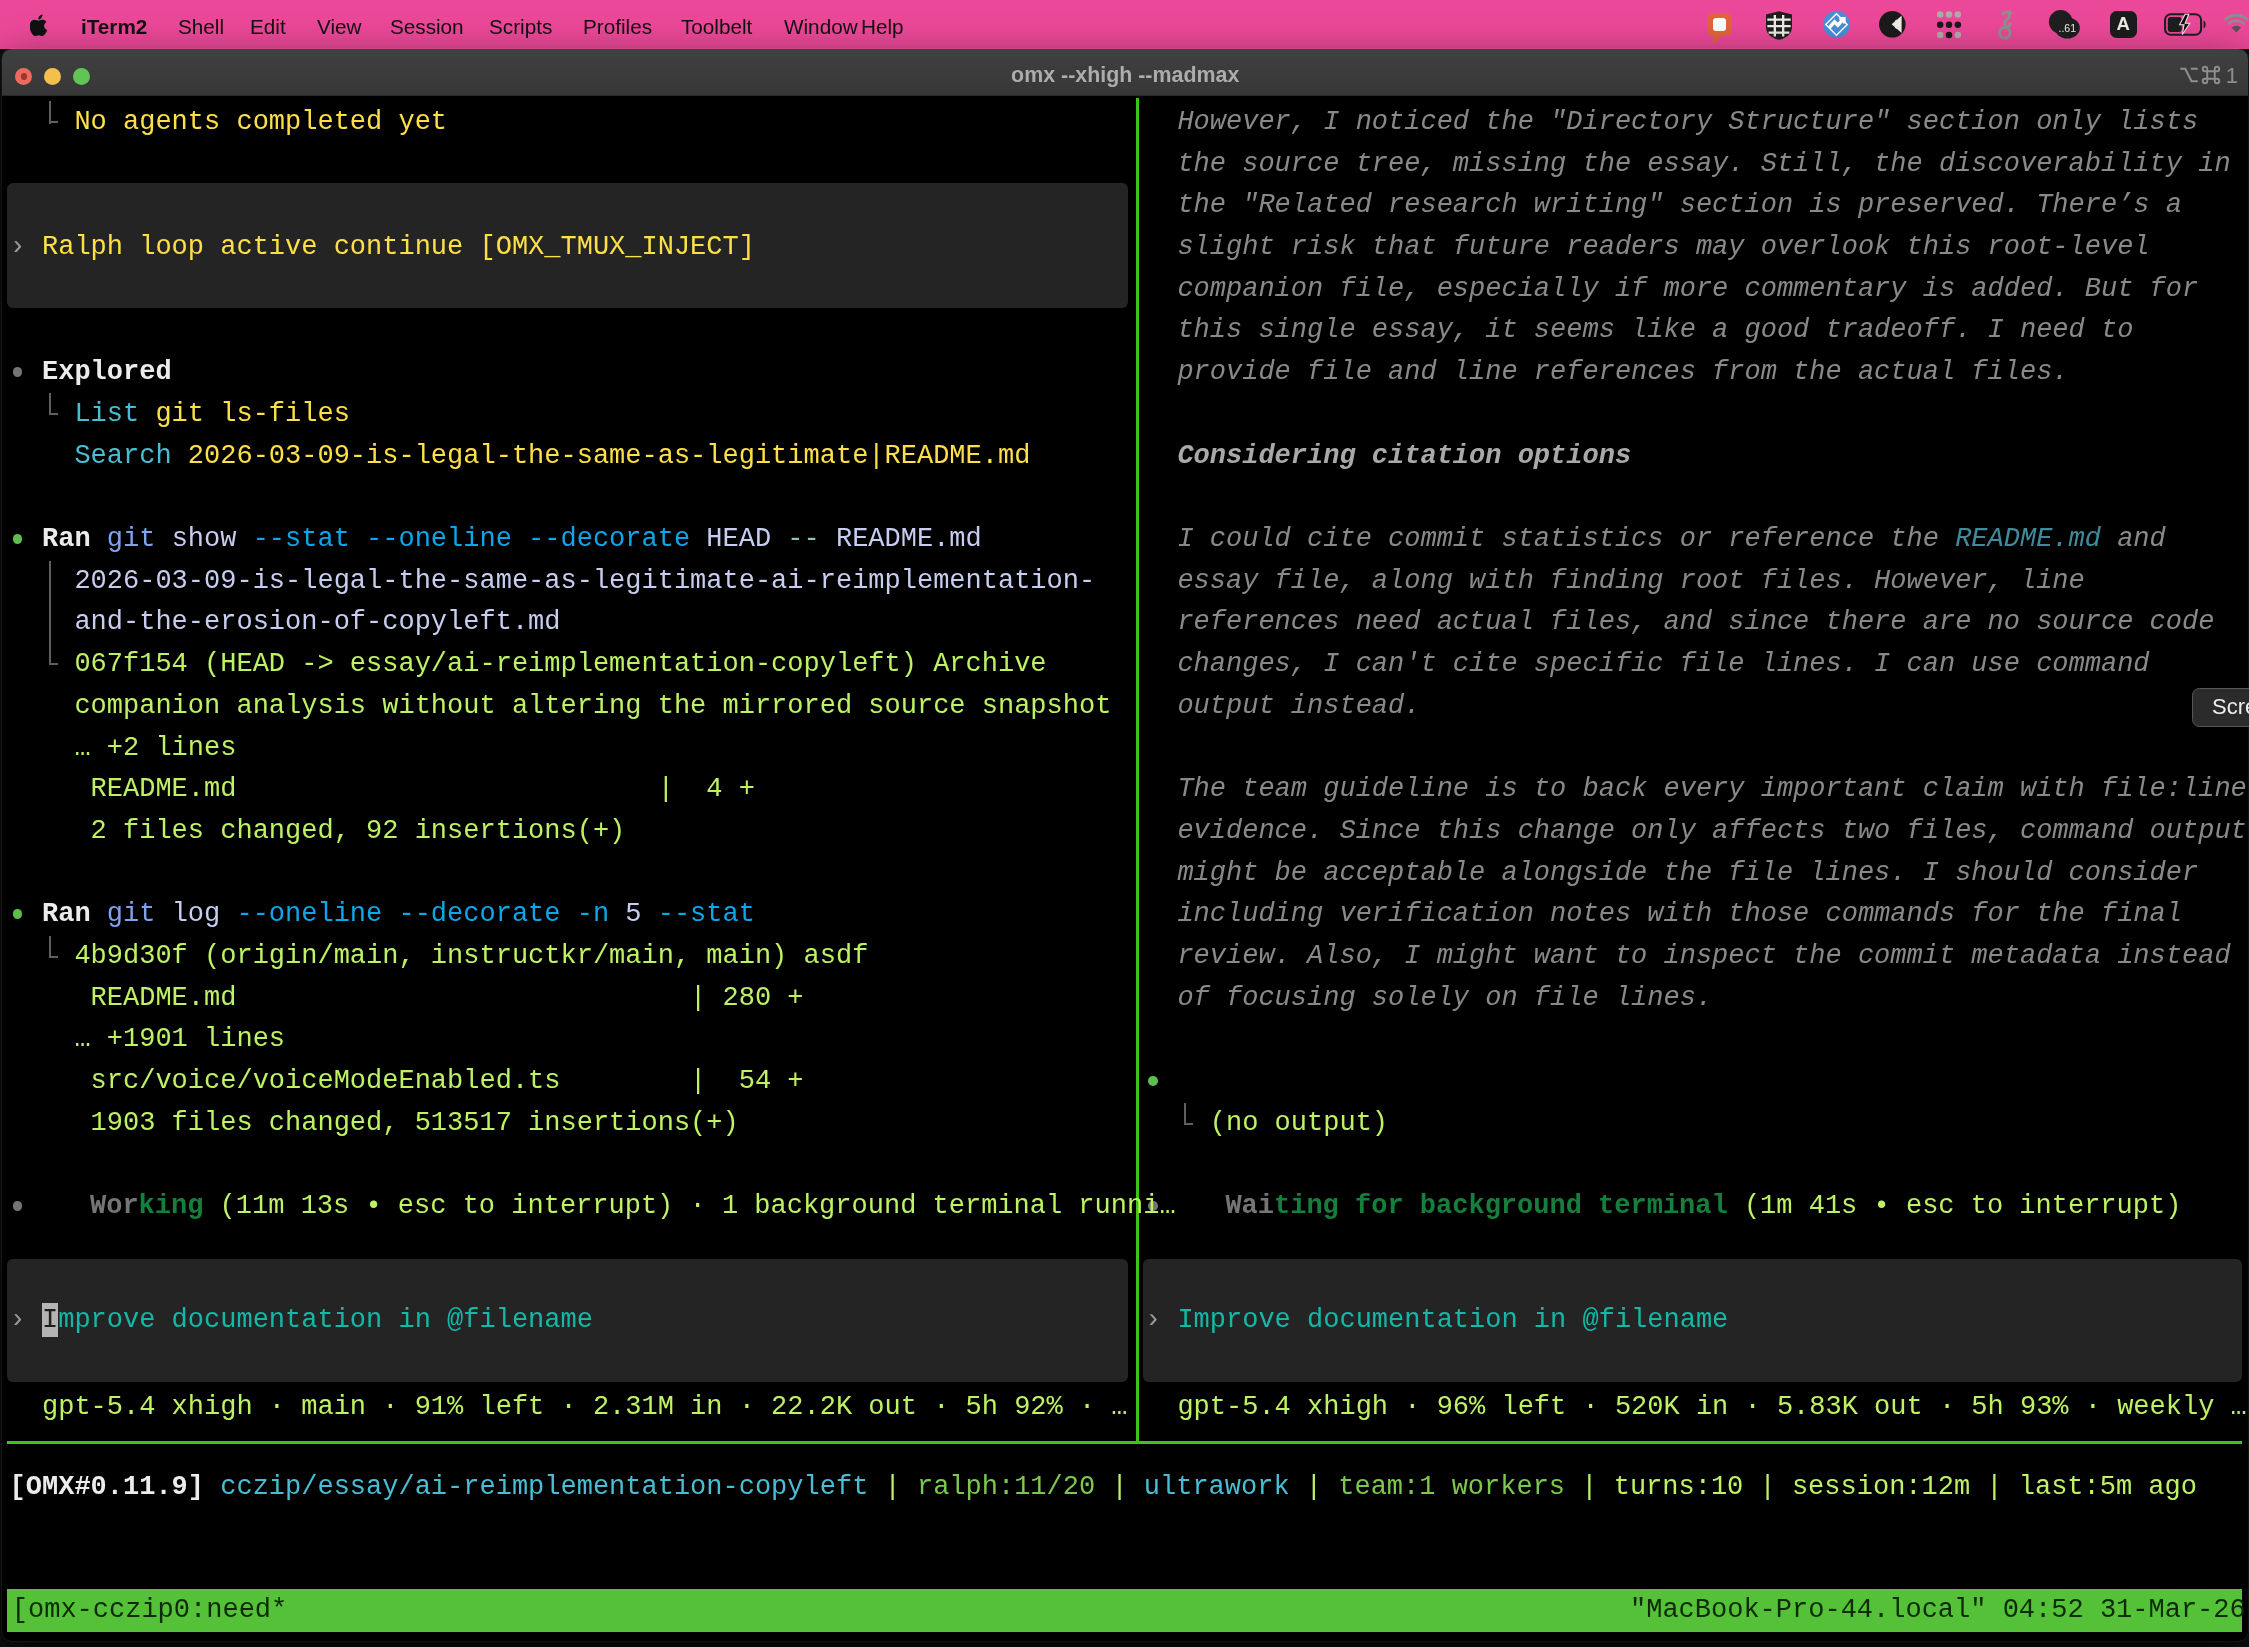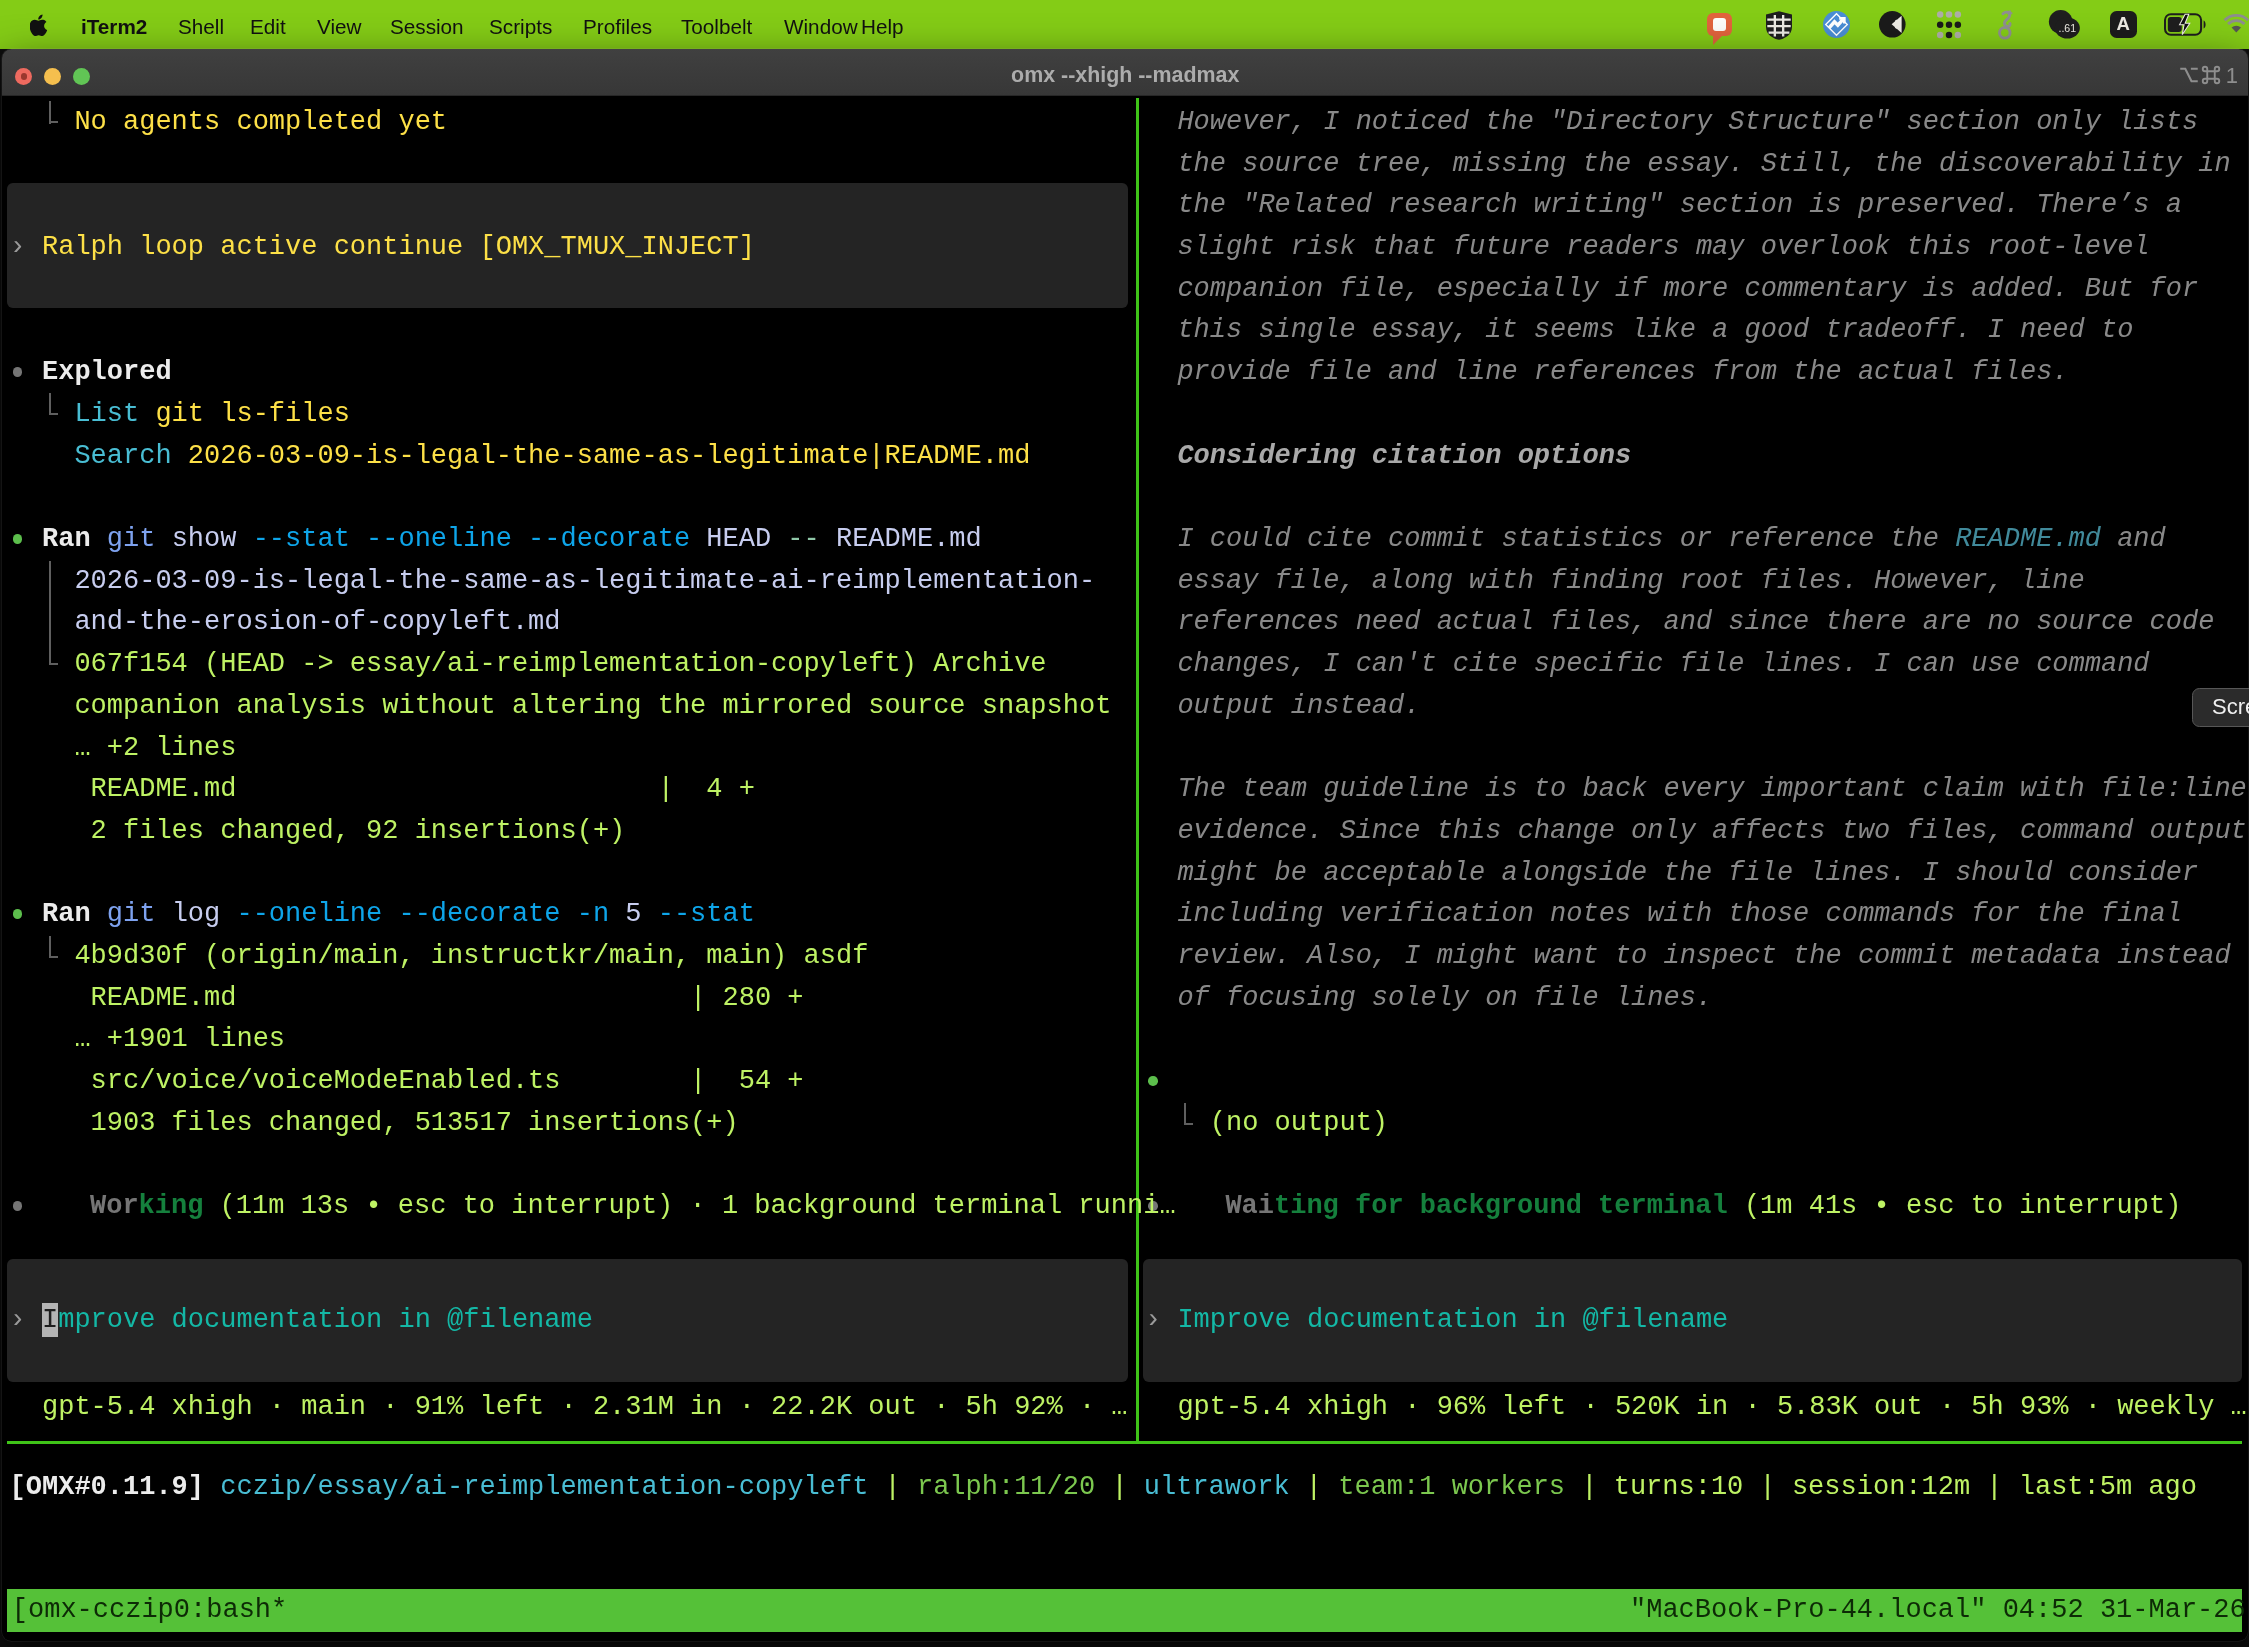--- a/index.html
+++ b/index.html
@@ -1,18 +1,18 @@
 <!DOCTYPE html>
 <html style="font-size:11.8px"><head><meta charset="utf-8"><style>
 * { margin:0; padding:0; box-sizing:border-box; }
 html,body { width:2250px; height:1648px; background:#0e0e0e; overflow:hidden; }
 #page { position:absolute; inset:0; width:2250px; height:1648px; }
 .abs { position:absolute; }
 
-#menubar { position:absolute; left:0; top:0; width:2250px; height:49px; background:#84cc16; }
+#menubar { position:absolute; left:0; top:0; width:2250px; height:49px; background:#ec4899; }
 .mi { position:absolute; top:0; height:49px;
   font:400 20.7px/49px "Liberation Sans", sans-serif; color:#111; padding-top:2.2px; }
 
 #win { position:absolute; left:2.2px; top:49px; width:2246px; height:1592px;
   background:#000; border-radius:9.6px; box-shadow:0 0 0 0.7px rgba(255,255,255,0.07), 0 16px 44px rgba(0,0,0,0.7); }
 #titlebar { position:absolute; left:0; top:0; width:100%; height:47px;
   background:linear-gradient(#404040,#373737); border-radius:9.6px 9.6px 0 0;
   border-bottom:0.7px solid #272727; }
 .tlight { position:absolute; top:19px; width:17px; height:17px; border-radius:50%; }
 #wtitle { position:absolute; top:0; left:0; width:100%; height:47px; text-align:center;
@@ -207,18 +207,18 @@
 <div class="tl it" style="left:1145px;top:852px">  <span class="ig">might be acceptable alongside the file lines. I should consider</span></div>
 <div class="tl it" style="left:1145px;top:893px">  <span class="ig">including verification notes with those commands for the final</span></div>
 <div class="tl it" style="left:1145px;top:935px">  <span class="ig">review. Also, I might want to inspect the commit metadata instead</span></div>
 <div class="tl it" style="left:1145px;top:977px">  <span class="ig">of focusing solely on file lines.</span></div>
 <div class="tl " style="left:1145px;top:1102px">    <span class="g">(no output)</span></div>
 <div class="tl " style="left:1145px;top:1185px"><span class="gb">• </span><span class="shm">Wai</span><span class="wsh">ting for background terminal</span> <span class="g">(1m 41s • esc to interrupt)</span></div>
 <div class="tl " style="left:1145px;top:1299px"><span class="pr">› </span><span class="ph">Improve documentation in @filename</span></div>
 <div class="tl " style="left:1145px;top:1386px"><span class="g">  gpt-5.4 xhigh · 96% left · 520K in · 5.83K out · 5h 93% · weekly …</span></div>
 <div class="tl " style="left:9.6px;top:1466px"><span class="w">[OMX#0.11.9]</span> <span class="cy">cczip/essay/ai-reimplementation-copyleft</span><span class="g"> | </span><span class="sg">ralph:11/20</span><span class="g"> | </span><span class="cy">ultrawork</span><span class="g"> | </span><span class="sg">team:1 workers</span><span class="g"> | </span><span class="g">turns:10 | session:12m | last:5m ago</span></div>
   <div id="tmuxbar"></div>
-  <div class="tmt" style="left:11.8px">[omx-cczip0:bash*</div>
+  <div class="tmt" style="left:11.8px">[omx-cczip0:need*</div>
   <div class="tmt" style="left:1630px">"MacBook-Pro-44.local" 04:52 31-Mar-26</div>
   <div id="scre">Scre</div>
 
 </div>
 
 
 </body></html>

